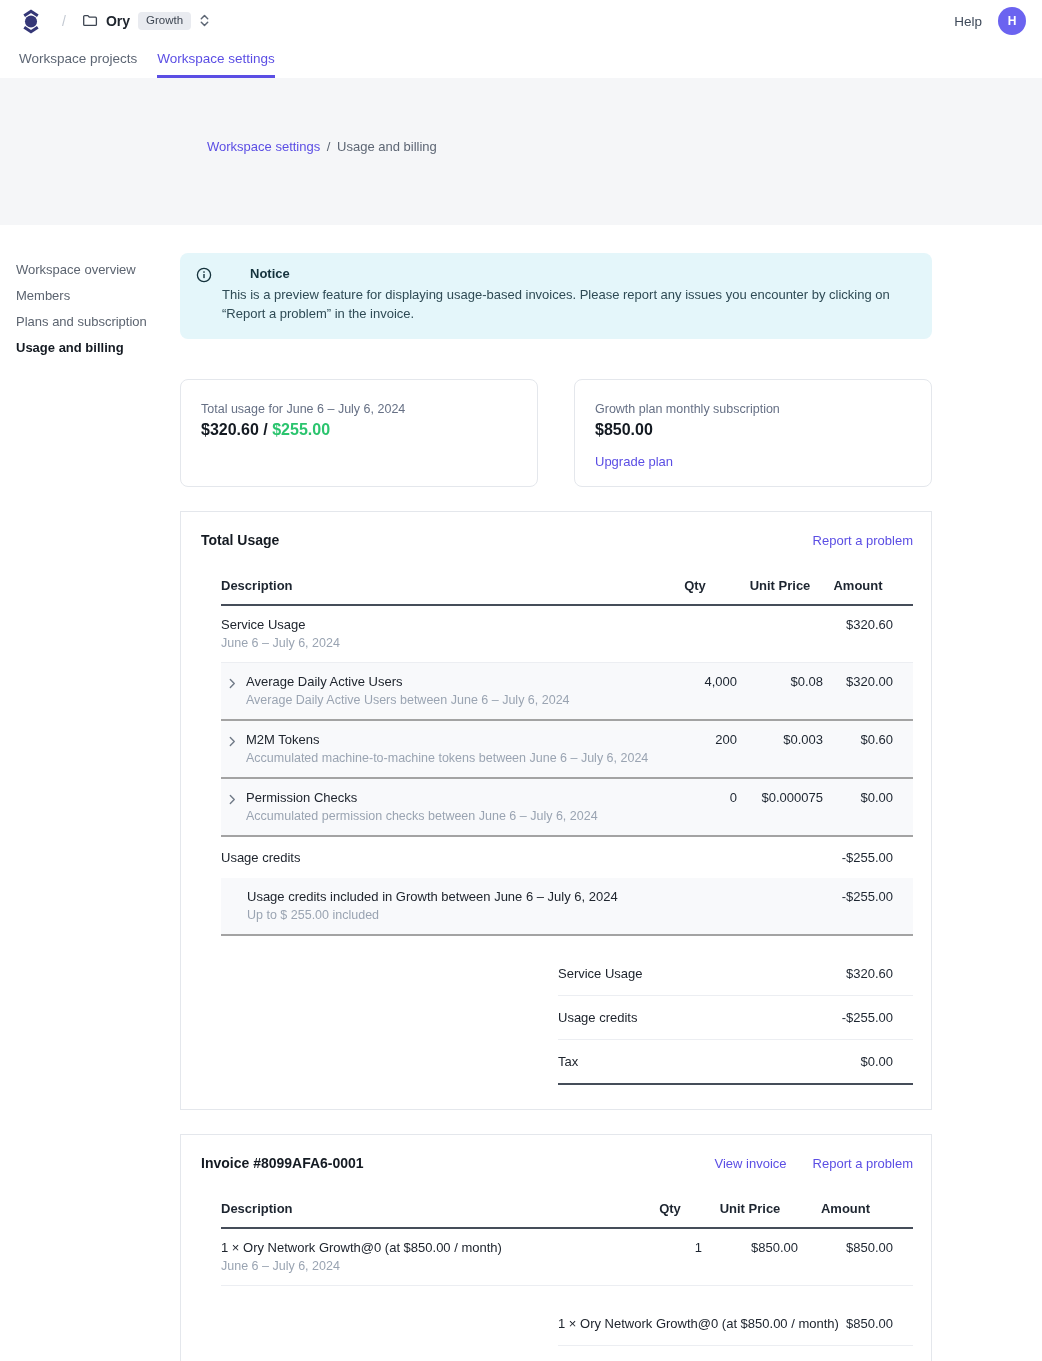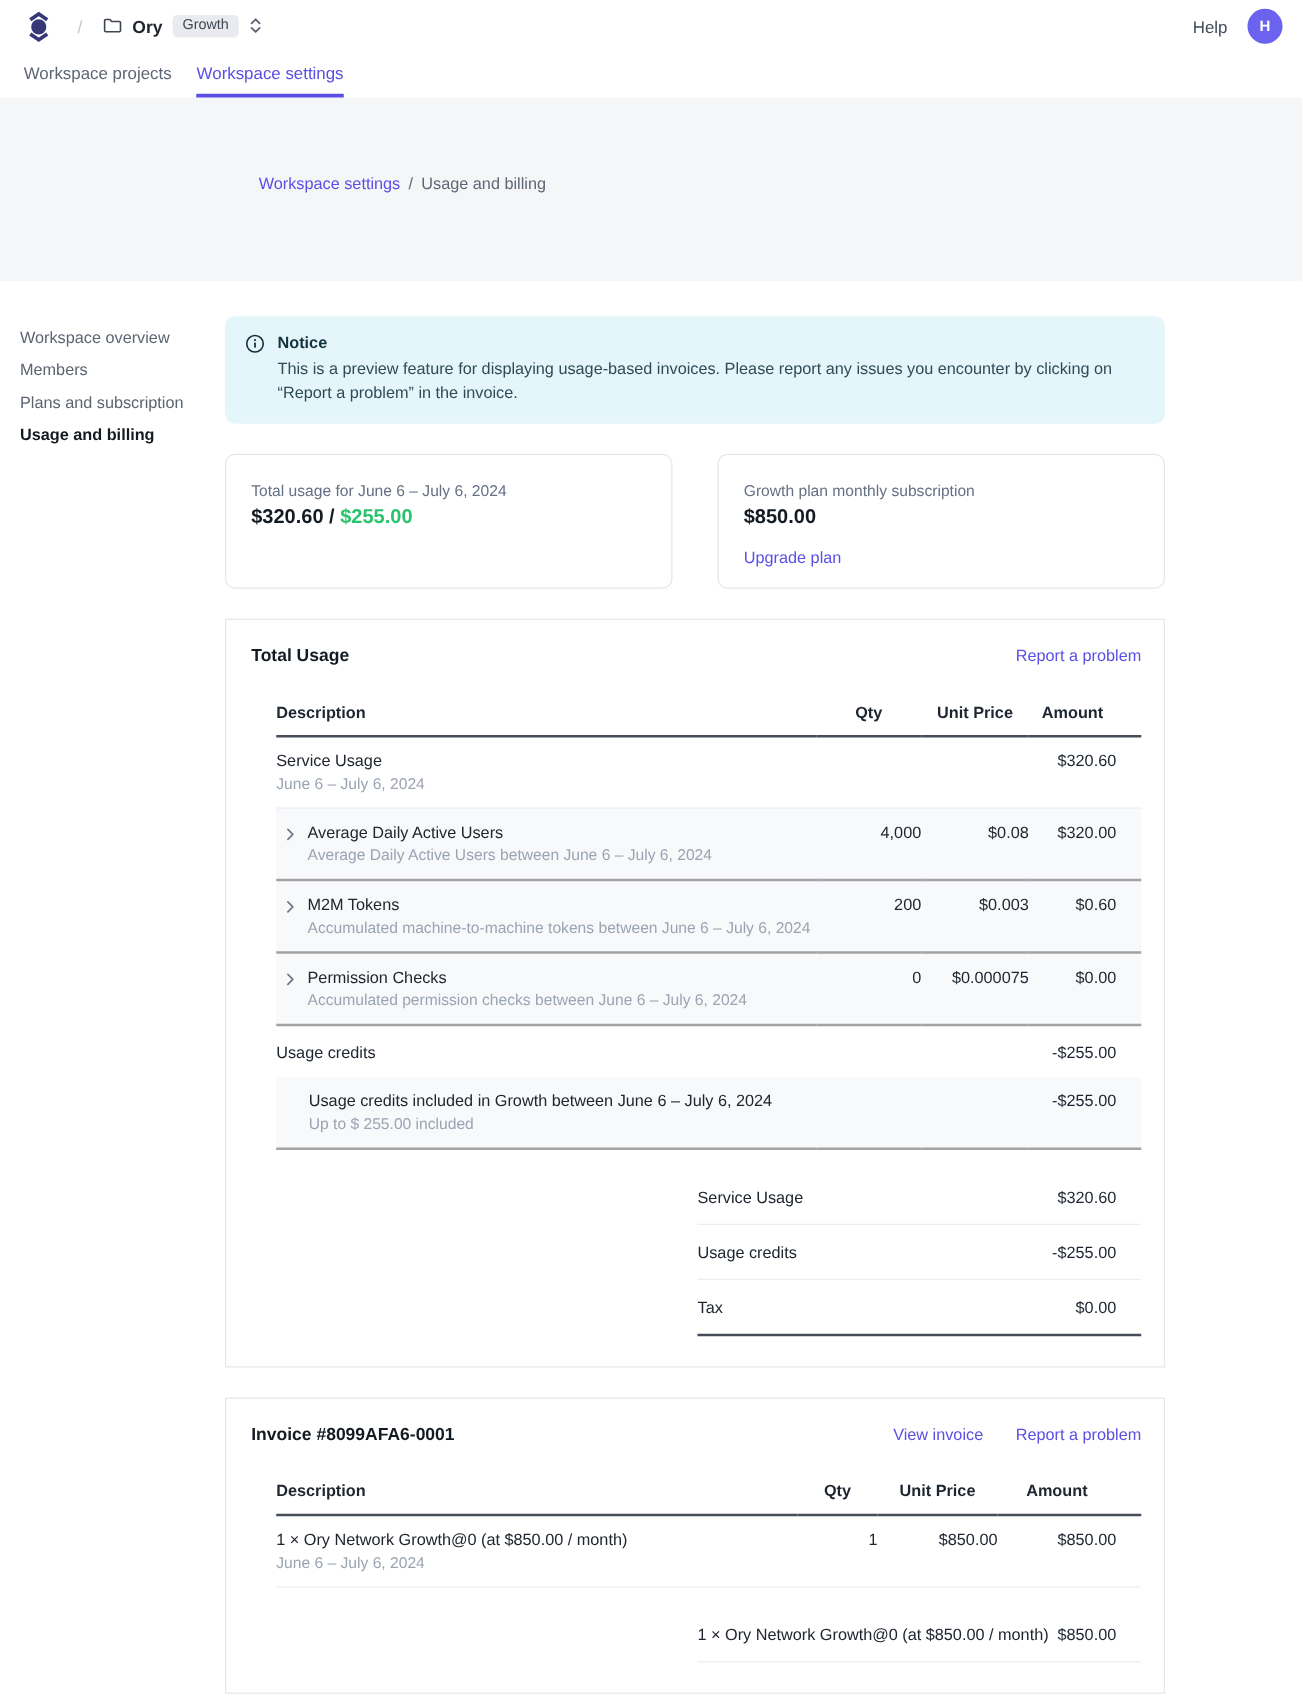--- a/index.html
+++ b/index.html
@@ -51,25 +51,25 @@
   .side-item { font-size: 13px; line-height: 16px; color: #5c6470; margin-bottom: 10px; cursor: pointer; }
   .side-item.active { color: #141a22; font-weight: 700; }
   .main { width: 752px; padding: 28px 0 16px; }
 
   
   .notice {
     background: #e4f6fa; border-radius: 8px;
     padding: 13px 22px 15px 16px; display: flex; gap: 10px;
   }
   .notice-icon { margin-top: 1px; flex-shrink: 0; }
-  .notice-title { font-weight: 700; font-size: 13px; color: #14323c; }
+  .notice-title { font-weight: 700; font-size: 13px; color: #14323c; margin-left: 28px; }
   .notice-body { margin-top: 5px; font-size: 13px; line-height: 1.45; color: #2f4b55; }
 
   
-  .cards { display: flex; gap: 36px; margin-top: 24px; }
+  .cards { display: flex; gap: 36px; margin-top: 40px; }
   .card {
     width: 364px; height: 108px; border: 1px solid #e4e7ec; border-radius: 8px;
     padding: 22px 20px; background: #fff;
   }
   .card-label { font-size: 12.5px; color: #667085; }
   .card-value { margin-top: 5px; font-size: 16px; font-weight: 600; color: #141a22; }
   .credit-green { color: #2bc46e; }
   .card-link { display: inline-block; margin-top: 15px; }
 
   

